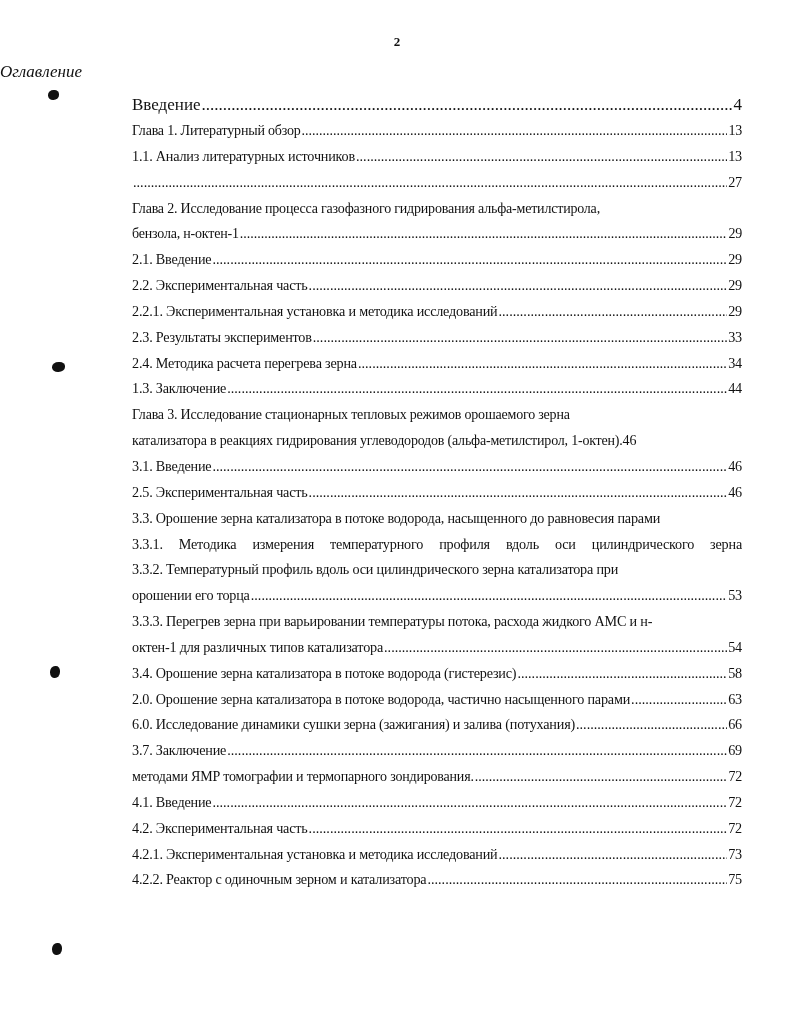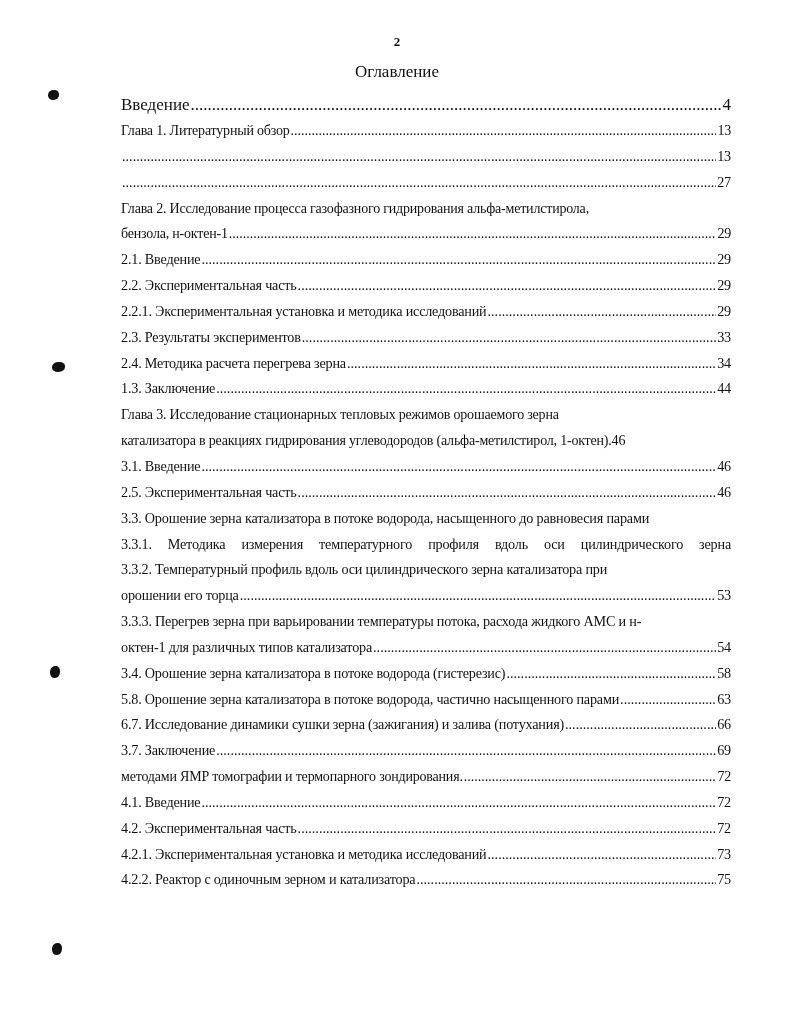--- a/index.html
+++ b/index.html
@@ -1,22 +1,22 @@
 <!DOCTYPE html>
 <html><head>
 <meta charset="utf-8">
 <style>
   html, body { margin: 0; padding: 0; background: #ffffff; }
   body { width: 794px; height: 1025px; position: relative; overflow: hidden;
          font-family: "Liberation Serif", serif; color: #111; }
   .page-number { position: absolute; top: 34px; left: 0; width: 794px; text-align: center;
                  font-size: 13px; font-weight: bold; }
-  .toc-title { position: absolute; top: 62px; left: 0; width: 794px; text-align: center;
-               font-size: 17px; }
-  .toc { position: absolute; top: 91px; left: 121px; width: 610px; }
+  .toc-title { position: absolute; top: 62px; left: 0; width: 794px; text-align: left;
+               font-size: 17px; font-style: italic; }
+  .toc { position: absolute; top: 91px; left: 132px; width: 610px; }
   .line { height: 25.85px; line-height: 25.85px; font-size: 14.2px; display: flex;
           white-space: nowrap; overflow: hidden; letter-spacing: -0.2px; }
   .line.intro { font-size: 17px; height: 27px; line-height: 27px; letter-spacing: 0; }
   .line.bold { font-weight: normal; font-size: 14px; }
   .line .txt { flex: 0 0 auto; }
   .line .dots { flex: 1 1 auto; overflow: hidden; position: relative; margin: 0 1px; }
   .line .dots::after { content: "........................................................................................................................................................................................................................................................................"; position: absolute; left: 0; letter-spacing: 0; }
   .line .pg { flex: 0 0 auto; }
   .line.justify .txt { flex: 1 1 auto; text-align: justify; text-align-last: justify; }
   .line.wrapfirst .txt { flex: 1 1 auto; }
@@ -33,20 +33,21 @@
       <span class="txt">Введение</span>
       <span class="dots"></span>
       <span class="pg">4</span>
     </div>
     <div class="line bold">
       <span class="txt">Глава 1. Литературный обзор</span>
       <span class="dots"></span>
       <span class="pg">13</span>
     </div>
     <div class="line">
+      <span class="txt">1.1. Анализ литературных источников</span>
       <span class="dots"></span>
       <span class="pg">13</span>
     </div>
     <div class="line">
       <span class="dots"></span>
       <span class="pg">27</span>
     </div>
     <div class="line bold wrapfirst">
       <span class="txt">Глава 2. Исследование процесса газофазного гидрирования альфа-метилстирола,</span>
     </div>
@@ -123,26 +124,26 @@
       <span class="txt">октен-1 для различных типов катализатора</span>
       <span class="dots"></span>
       <span class="pg">54</span>
     </div>
     <div class="line">
       <span class="txt">3.4. Орошение зерна катализатора в потоке водорода (гистерезис)</span>
       <span class="dots"></span>
       <span class="pg">58</span>
     </div>
     <div class="line">
-      <span class="txt">5.8. Орошение зерна катализатора в потоке водорода, частично насыщенного парами</span>
+      <span class="txt">2.0. Орошение зерна катализатора в потоке водорода, частично насыщенного парами</span>
       <span class="dots"></span>
       <span class="pg">63</span>
     </div>
     <div class="line">
-      <span class="txt">6.7. Исследование динамики сушки зерна (зажигания) и залива (потухания)</span>
+      <span class="txt">6.0. Исследование динамики сушки зерна (зажигания) и залива (потухания)</span>
       <span class="dots"></span>
       <span class="pg">66</span>
     </div>
     <div class="line">
       <span class="txt">3.7. Заключение</span>
       <span class="dots"></span>
       <span class="pg">69</span>
     </div>
     <div class="line bold">
       <span class="txt">методами ЯМР томографии и термопарного зондирования.</span>

